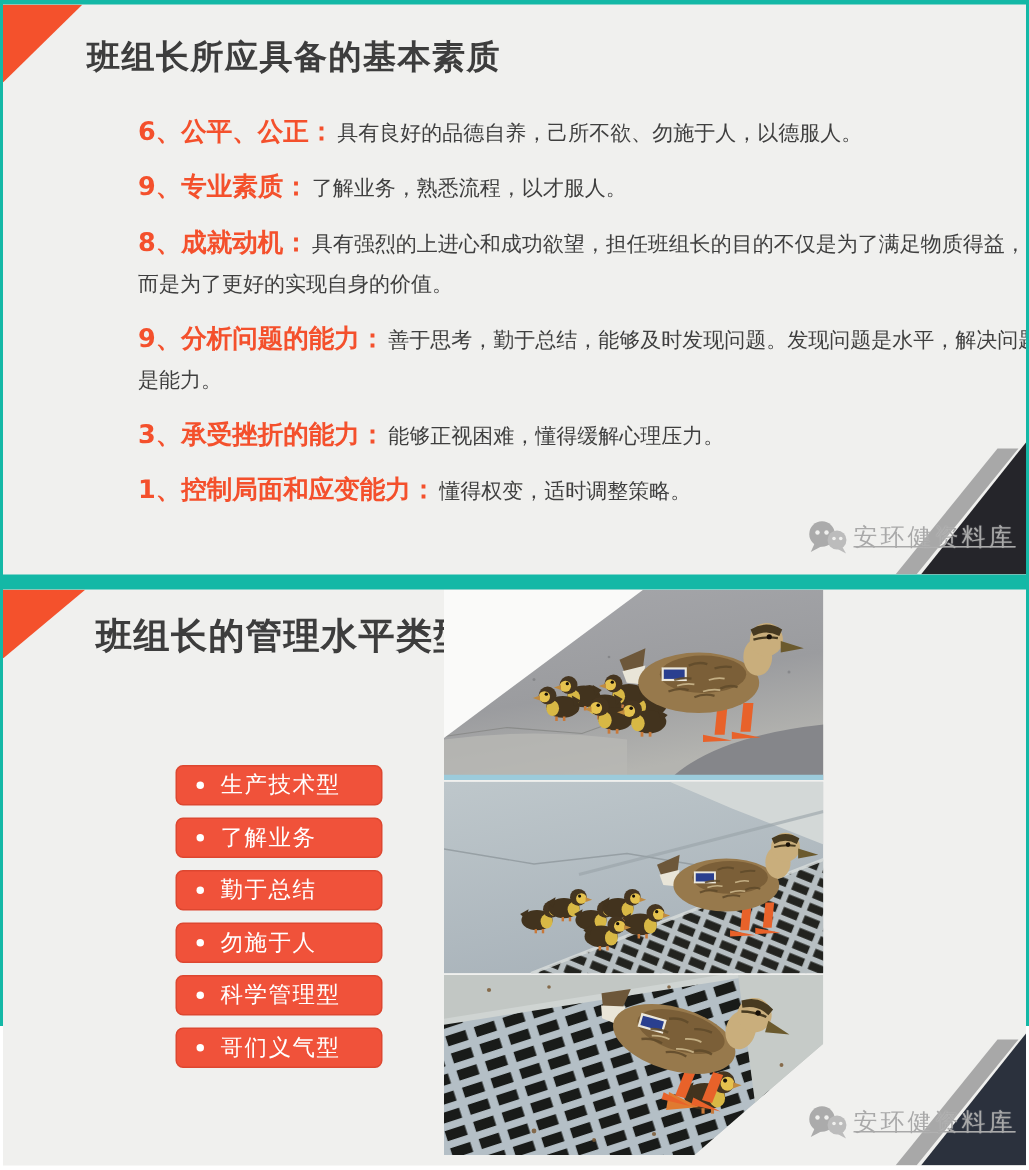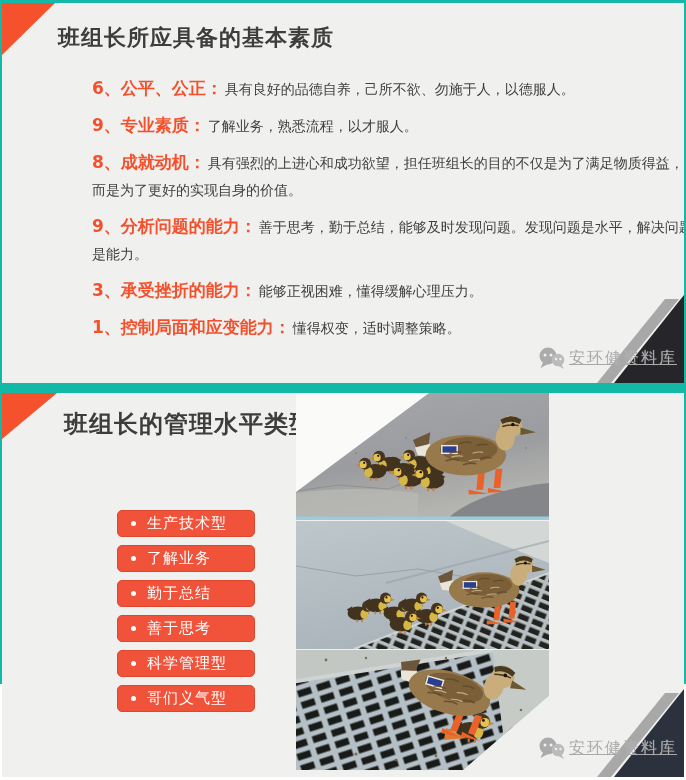--- a/index.html
+++ b/index.html
@@ -174,21 +174,21 @@
       <div class="type-btn">
           <span class="dot"></span>
           <span class="lbl">了解业务</span>
         </div>
       <div class="type-btn">
           <span class="dot"></span>
           <span class="lbl">勤于总结</span>
         </div>
       <div class="type-btn">
           <span class="dot"></span>
-          <span class="lbl">善于思考</span>
+          <span class="lbl">勿施于人</span>
         </div>
       <div class="type-btn">
           <span class="dot"></span>
           <span class="lbl">科学管理型</span>
         </div>
       <div class="type-btn">
           <span class="dot"></span>
           <span class="lbl">哥们义气型</span>
         </div>
     </div>

